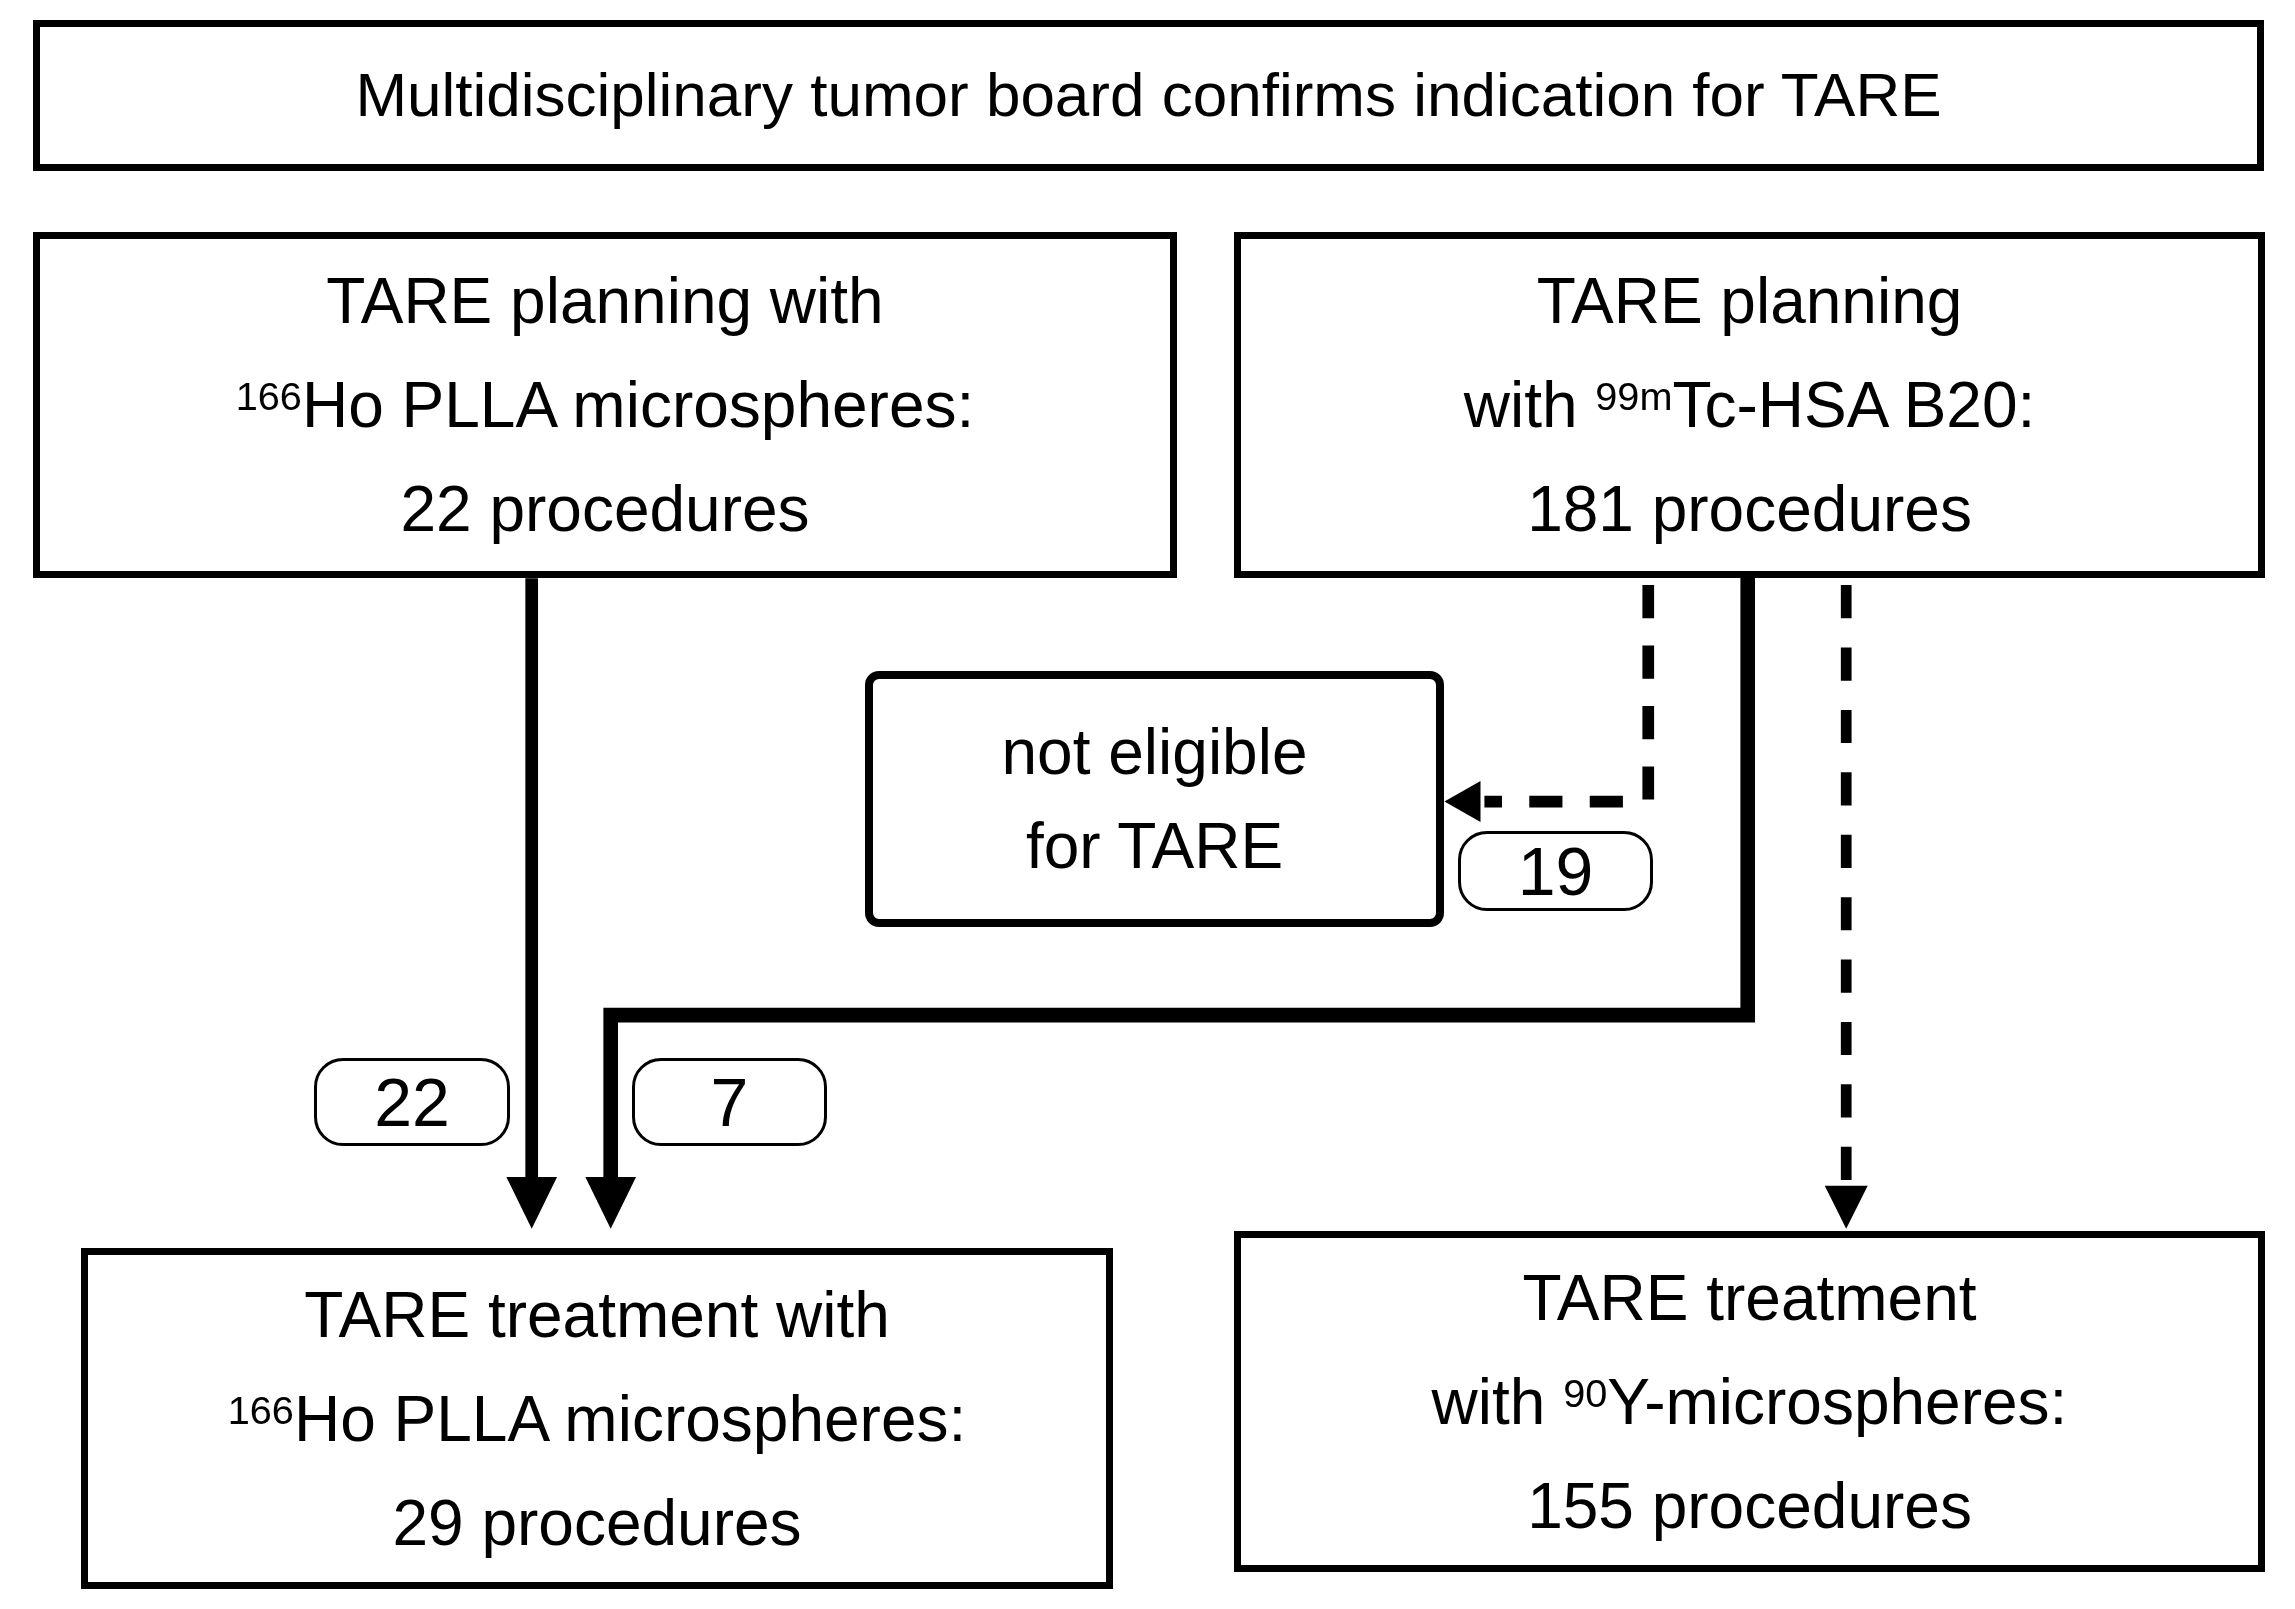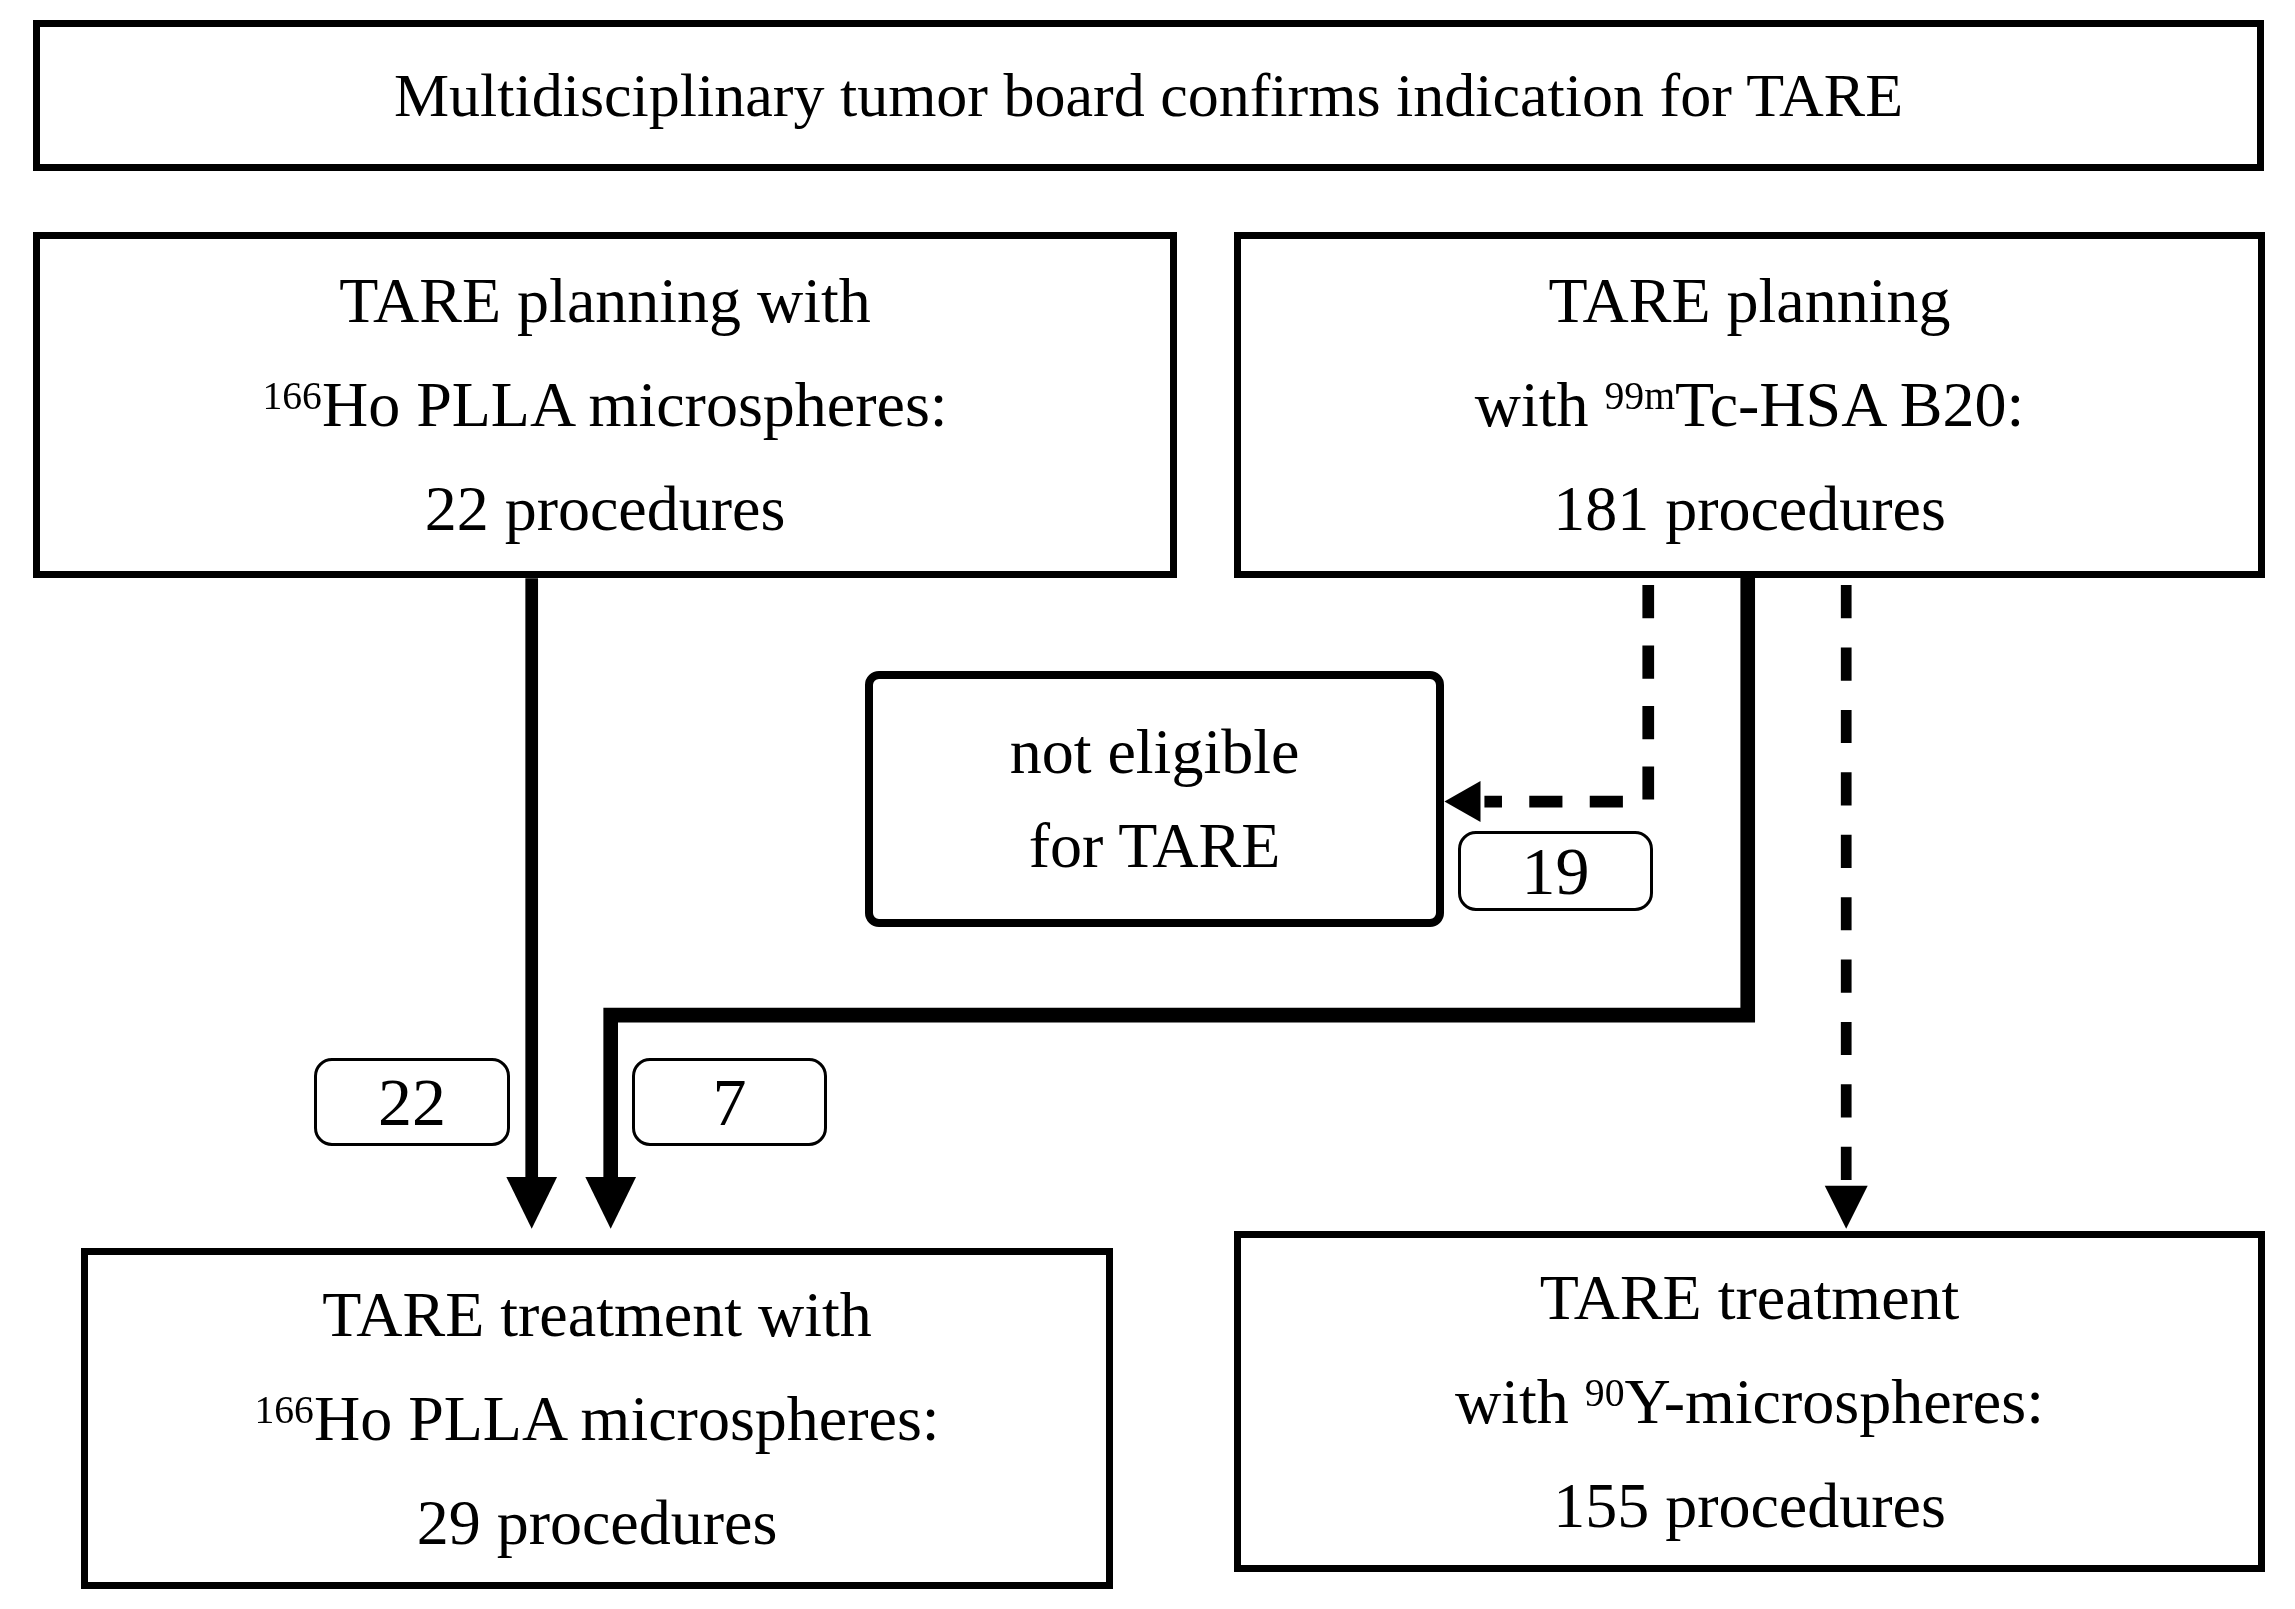--- a/index.html
+++ b/index.html
@@ -1,21 +1,21 @@
 <!DOCTYPE html>
 <html><head>
 <meta charset="utf-8">
 <style>
   html, body { margin: 0; padding: 0; background: #ffffff; }
   .canvas {
     position: relative;
     width: 2296px;
     height: 1609px;
     background: #ffffff;
-    font-family: Liberation Serif, serif;
+    font-family: Liberation Sans, sans-serif;
     color: #000000;
     overflow: hidden;
   }
   svg.arrow-layer {
     position: absolute;
     left: 0; top: 0;
     width: 2296px; height: 1609px;
   }
   .node {
     position: absolute;
@@ -47,21 +47,21 @@
     line-height: 0;
     vertical-align: baseline;
     position: relative;
     top: -0.42em;
   }
   .count-badge {
     position: absolute;
     box-sizing: border-box;
     background: #ffffff;
     border: 3.9px solid #000000;
-    border-radius: 18px;
+    border-radius: 29px;
     display: flex;
     align-items: center;
     justify-content: center;
     font-size: 68px;
   }
 </style>
 </head>
 <body>
 
 <div class="canvas">

